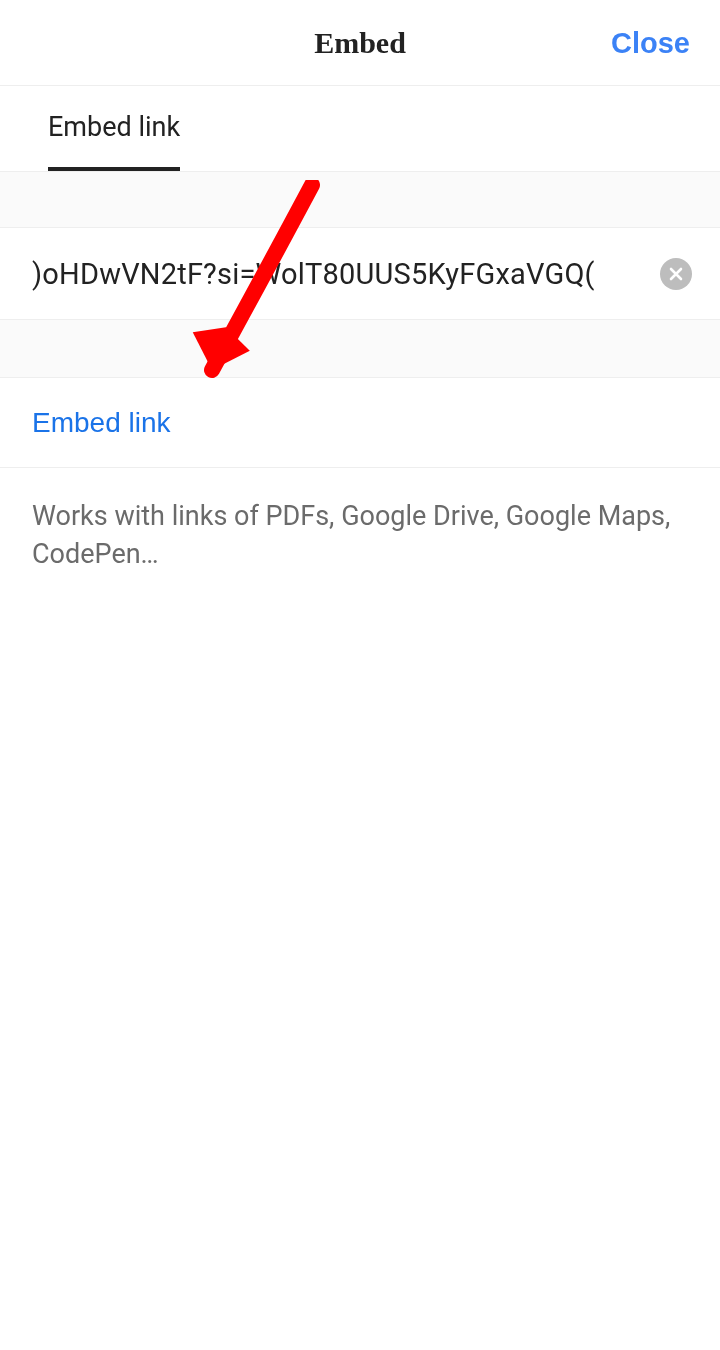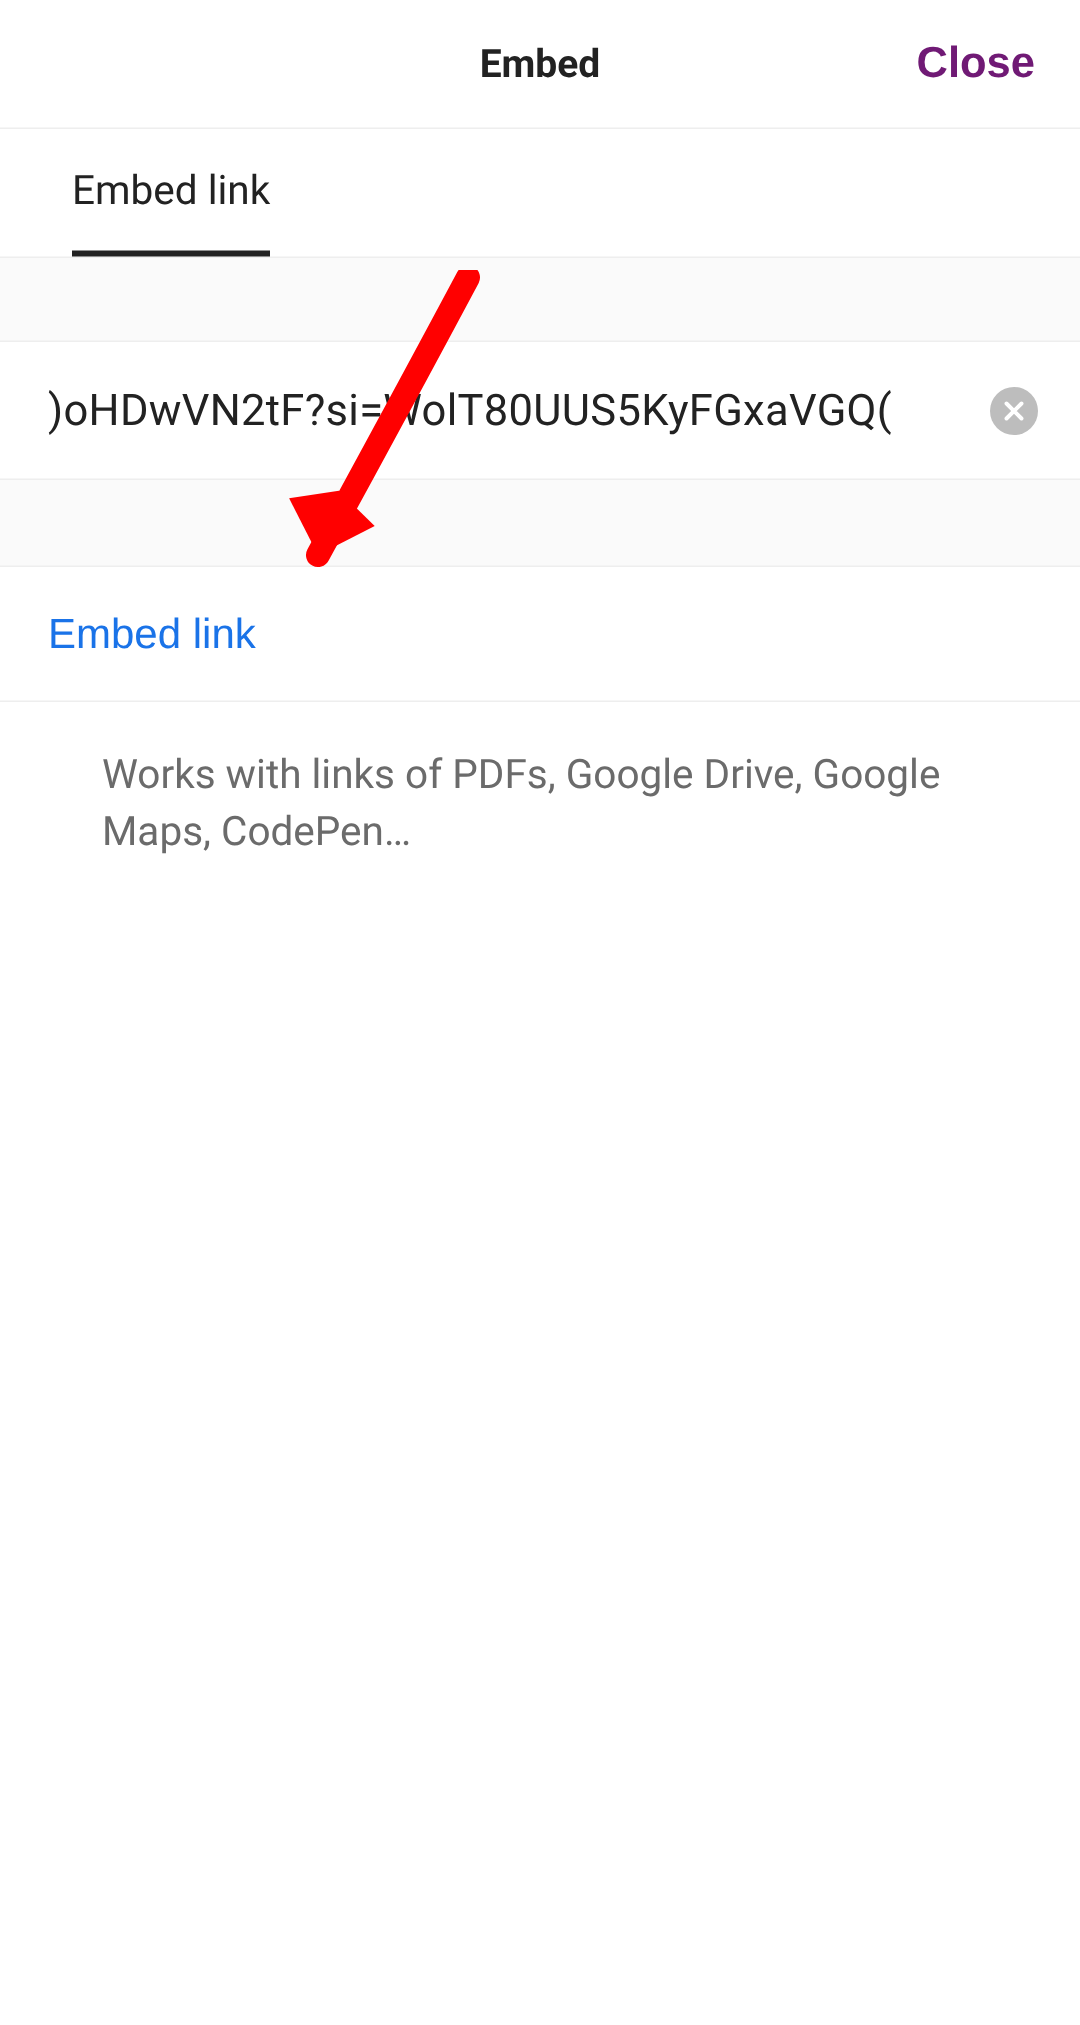--- a/index.html
+++ b/index.html
@@ -1,31 +1,31 @@
 <!DOCTYPE html>
 <html><head>
 <meta charset="utf-8">
 <style>
   * { box-sizing: border-box; margin: 0; padding: 0; }
   html, body { width: 720px; height: 1350px; font-family: -apple-system, BlinkMacSystemFont, "Segoe UI", Roboto, Helvetica, Arial, sans-serif; background: #fff; overflow: hidden; }
   .header { display: flex; align-items: center; justify-content: center; position: relative; height: 86px; border-bottom: 1px solid #eee; }
-  .header-title { font-size: 26px; font-weight: 700; color: #222; }
-  .close-btn { position: absolute; right: 30px; top: 50%; transform: translateY(-50%); font-size: 29px; font-weight: 700; color: #701a75; background: none; border: none; cursor: pointer; }
+  .header-title { font-size: 30px; font-weight: 700; color: #222; font-family: Liberation Serif, serif; }
+  .close-btn { position: absolute; right: 30px; top: 50%; transform: translateY(-50%); font-size: 29px; font-weight: 700; color: #3b82f6; background: none; border: none; cursor: pointer; }
   .tabs { display: flex; gap: 34px; padding: 0 48px; height: 86px; align-items: center; border-bottom: 1px solid #eee; background: #fff; }
   .tab { font-size: 27px; color: #222; font-weight: 400; height: 100%; display: flex; align-items: center; border-bottom: 4px solid transparent; cursor: pointer; }
   .tab.active { border-bottom-color: #222; font-weight: 400; }
   .gap-row { height: 56px; background: #fafafa; border-bottom: 1px solid #eee; }
   .input-row { display: flex; align-items: center; height: 92px; padding: 0 28px 0 0; border-bottom: 1px solid #eee; background: #fff; overflow: hidden; }
   .url-input { flex: 1; height: 100%; border: none; outline: none; font-size: 29px; color: #222; padding-left: 32px; background: transparent; letter-spacing: 0.2px; font-family: inherit; white-space: nowrap; overflow: hidden; }
   .clear-btn { width: 32px; height: 32px; border-radius: 50%; background: #bdbdbd; border: none; display: flex; align-items: center; justify-content: center; cursor: pointer; flex-shrink: 0; margin-left: 10px; }
   .clear-btn svg { width: 14px; height: 14px; }
   .gap-row2 { height: 58px; background: #fafafa; border-bottom: 1px solid #eee; }
   .action-row { height: 90px; display: flex; align-items: center; padding: 0 32px; border-bottom: 1px solid #eee; background: #fff; }
   .action-link { font-size: 28px; color: #1a73e8; font-weight: 400; background: none; border: none; cursor: pointer; }
-  .help-text { padding: 30px 32px 0 32px; font-size: 27px; line-height: 1.4; color: #6b6b6b; margin-left: 36px; }
+  .help-text { padding: 30px 32px 0 32px; font-size: 27px; line-height: 1.4; color: #6b6b6b; }
   .arrow-overlay { position: absolute; left: 172px; top: 180px; pointer-events: none; }
 </style>
 </head>
 <body>
 
 <div class="header">
   <div class="header-title">Embed</div>
   <button class="close-btn">Close</button>
 </div>
 

